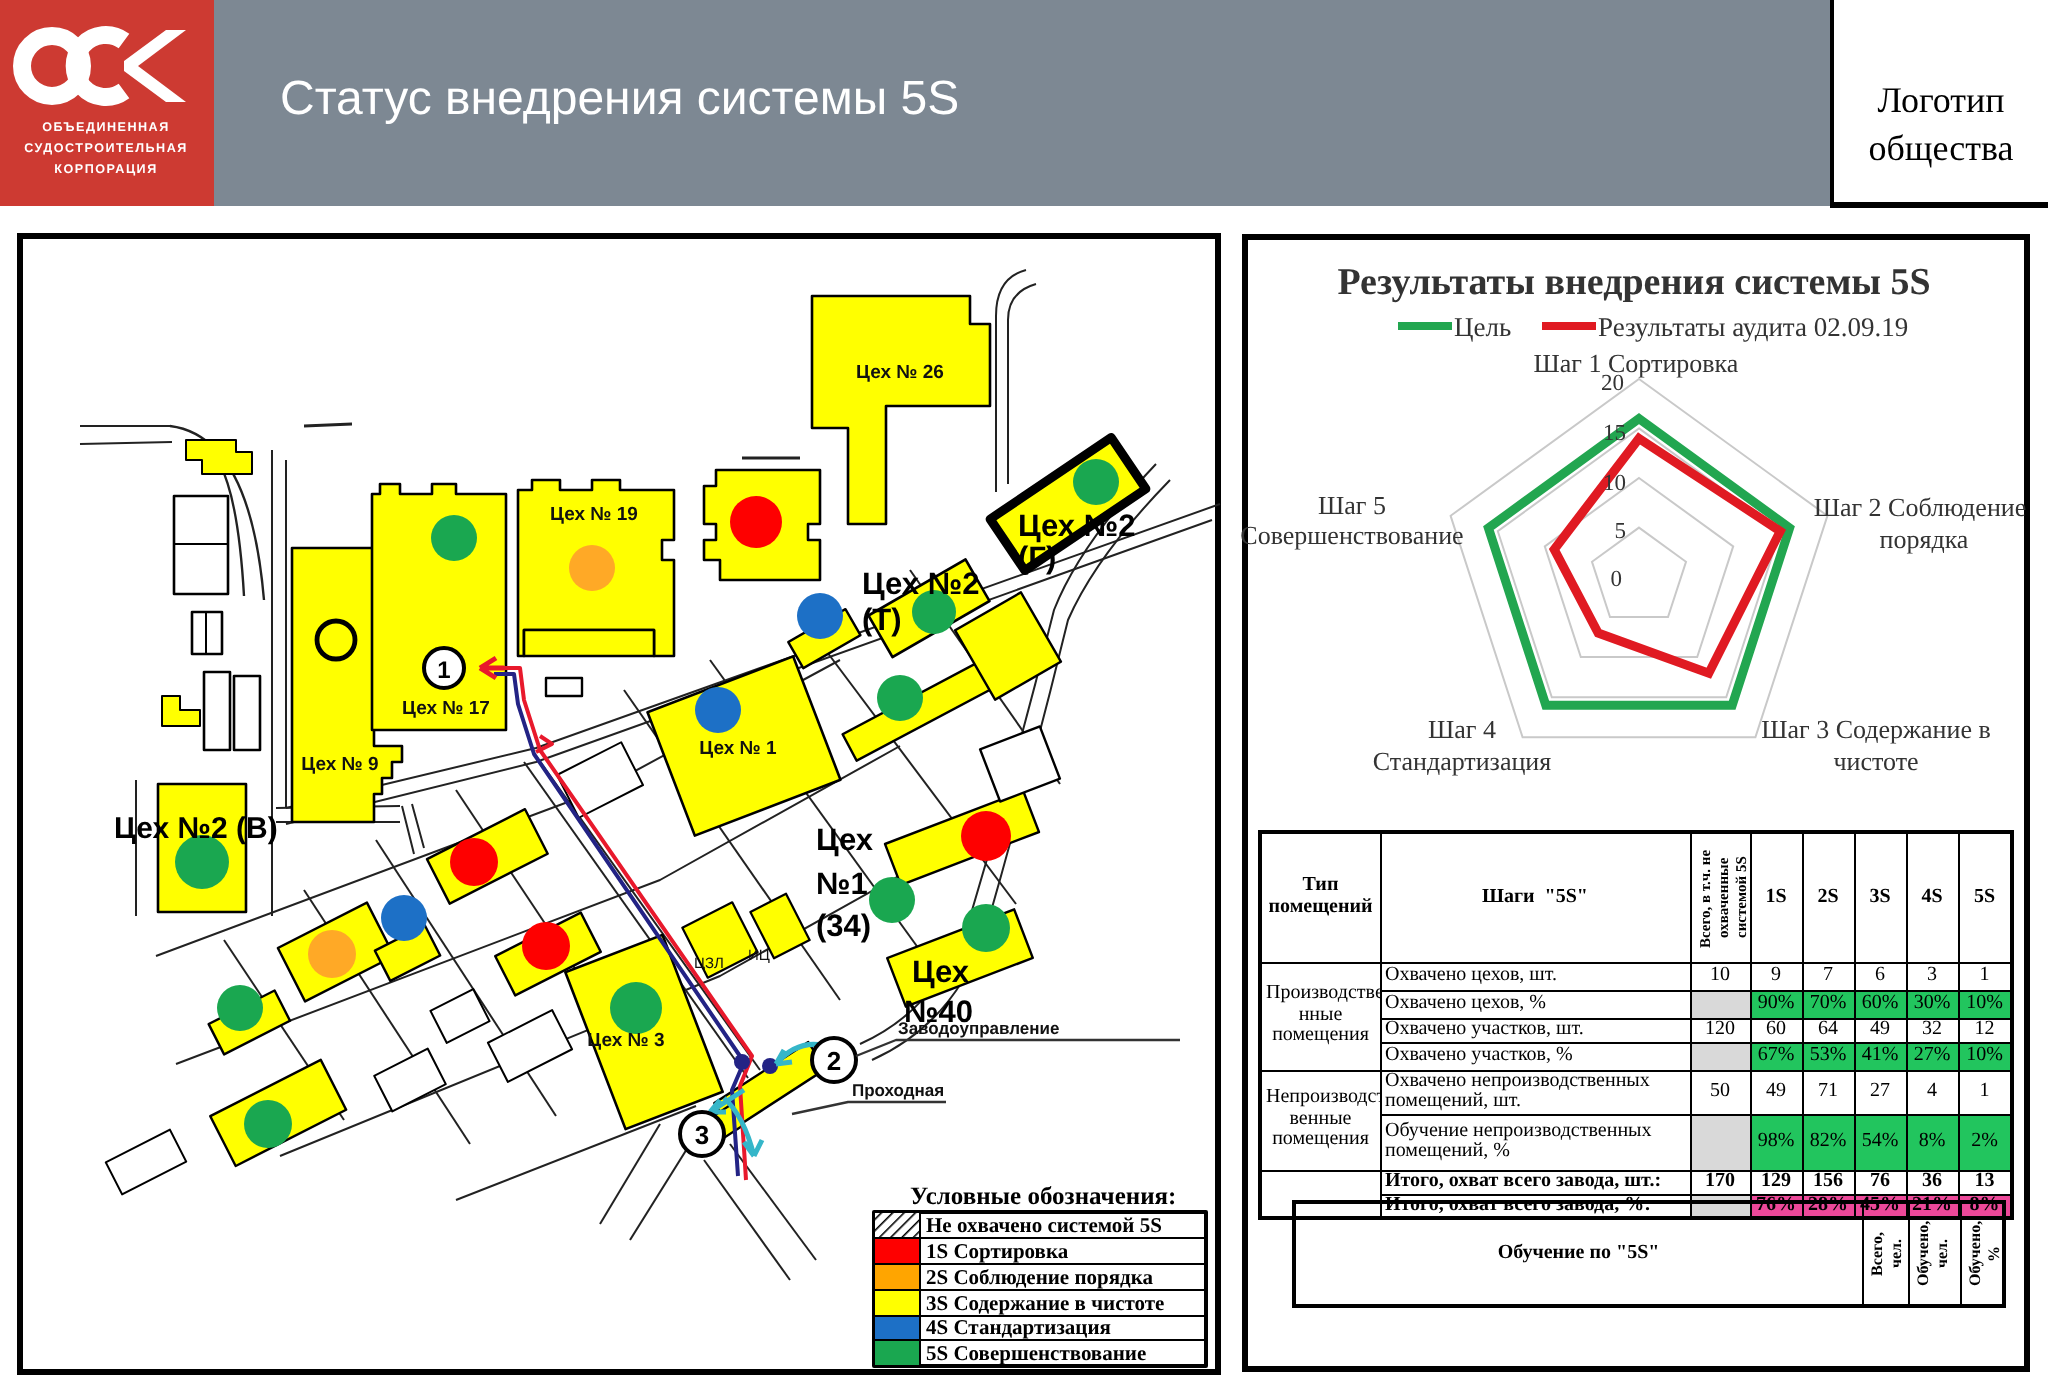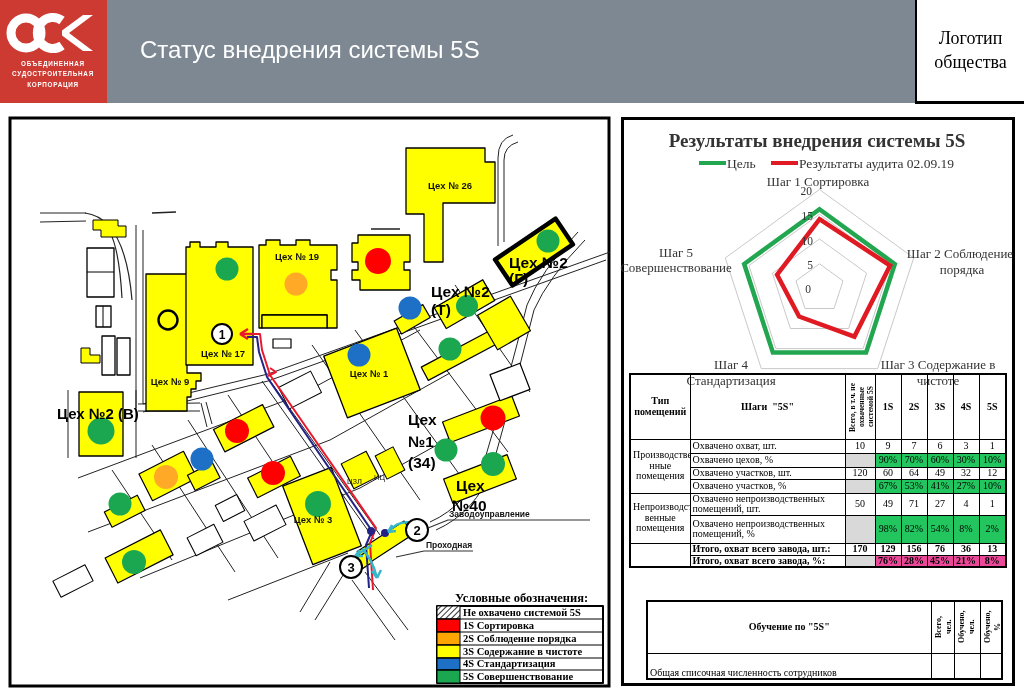--- a/index.html
+++ b/index.html
@@ -33,21 +33,21 @@
   <path d="M93,15 L69,33 L93,51 L83,51 L62,35.5 L62,30.5 L83,15 Z" fill="#ffffff"></path>
   <g fill="#ffffff" font-size="6.3" font-weight="bold" text-anchor="middle" letter-spacing="0.75">
     <text x="53" y="65.5">ОБЪЕДИНЕННАЯ</text>
     <text x="53" y="76">СУДОСТРОИТЕЛЬНАЯ</text>
     <text x="53" y="86.5">КОРПОРАЦИЯ</text>
   </g>
 </svg>
 
 <div class="abs" style="left:124px;top:36px;color:#ffffff;font-size:24px;margin-left:16px;">Статус внедрения системы 5S</div>
 
-<div class="abs ser" style="left:915px;top:0;width:109px;height:104px;background:#fff;border-left:2px solid #000;border-bottom:3px solid #000;text-align:center;font-size:18px;color:#000;padding-top:26px;box-sizing:border-box;line-height:24px;">Логотип<br>общества</div>
+<div class="abs ser" style="left:915px;top:0;width:109px;height:104px;background:#fff;border-left:2px solid #000;border-bottom:3px solid #000;text-align:center;font-size:18px;color:#000;padding-top:38px;box-sizing:border-box;line-height:24px;">Логотип<br>общества</div>
 
 <svg class="abs" style="left:0;top:0;" width="1024" height="700" viewBox="0 0 1024 700">
 
   <rect x="10" y="118" width="599" height="568" fill="#ffffff" stroke="#000" stroke-width="3"></rect>
   <g id="map" stroke-linejoin="round">
 
     <g stroke="#222" stroke-width="1" fill="none">
       <path d="M143,404 L268,374 L610,252"></path>
       <path d="M143,412 L268,381 L606,260"></path>
       <path d="M78,478 L300,395 L420,330"></path>
@@ -390,21 +390,21 @@
       <text x="676" y="257">Шаг 5</text>
       <text x="676" y="272">Совершенствование</text>
       <text x="731" y="369">Шаг 4</text>
       <text x="731" y="385">Стандартизация</text>
       <text x="938" y="369">Шаг 3 Содержание в</text>
       <text x="938" y="385">чистоте</text>
     </g>
   </g>
 </svg>
 
-<table class="abs ser" style="left:629px;top:373px;width:376px;border:2px solid #000;border-collapse:collapse;font-size:10px;color:#000;table-layout:fixed;" cellspacing="0">
+<table class="abs ser" style="left:629px;top:415px;width:376px;border:2px solid #000;border-collapse:collapse;font-size:10px;color:#000;table-layout:fixed;" cellspacing="0">
   <colgroup>
       <col style="width:60px">
       <col style="width:155px">
       <col style="width:30px">
       <col style="width:26px">
       <col style="width:26px">
       <col style="width:26px">
       <col style="width:26px">
       <col style="width:27px">
     </colgroup>
@@ -416,21 +416,21 @@
           <div class="vert" style="height:62px;font-size:7.5px;">Всего, в т.ч. не<br>охваченные<br>системой 5S</div>
         </td>
     <td class="c b">1S</td>
         <td class="c b">2S</td>
         <td class="c b">3S</td>
         <td class="c b">4S</td>
         <td class="c b">5S</td>
   </tr>
   <tr style="height:14px;">
     <td rowspan="4" class="c" style="font-size:10px;">Производстве<br>нные<br>помещения</td>
-    <td>Охвачено охват, шт.</td>
+    <td>Охвачено цехов, шт.</td>
         <td class="c">10</td>
         <td class="c">9</td>
         <td class="c">7</td>
         <td class="c">6</td>
         <td class="c">3</td>
         <td class="c">1</td>
   </tr>
   <tr style="height:14px;">
     <td>Охвачено цехов, %</td>
         <td class="gy"></td>
@@ -462,21 +462,21 @@
     <td rowspan="2" class="c" style="font-size:10px;">Непроизводст<br>венные<br>помещения</td>
     <td>Охвачено непроизводственных помещений, шт.</td>
         <td class="c">50</td>
         <td class="c">49</td>
         <td class="c">71</td>
         <td class="c">27</td>
         <td class="c">4</td>
         <td class="c">1</td>
   </tr>
   <tr style="height:28px;">
-    <td>Охвачено непроизводственных помещений, %</td>
+    <td>Обучение непроизводственных помещений, %</td>
         <td class="gy"></td>
         <td class="c tn">98%</td>
         <td class="c tn">82%</td>
         <td class="c tn">54%</td>
         <td class="c tn">8%</td>
         <td class="c tn">2%</td>
   </tr>
   <tr style="height:12px;">
     <td class="nob"></td>
         <td class="b">Итого, охват всего завода, шт.:</td>
@@ -513,20 +513,14 @@
     <td class="c b">
           <div class="vert" style="height:48px;font-size:8px;">Всего,<br>чел.</div>
         </td>
     <td class="c b">
           <div class="vert" style="height:48px;font-size:8px;">Обучено,<br>чел.</div>
         </td>
     <td class="c b">
           <div class="vert" style="height:48px;font-size:8px;">Обучено,<br>%</div>
         </td>
   </tr>
-  <tr style="height:26px;">
-    <td style="vertical-align:bottom;">Общая списочная численность сотрудников</td>
-        <td></td>
-        <td></td>
-        <td></td>
-  </tr>
 </tbody>
   </table>
 
 </body></html>

